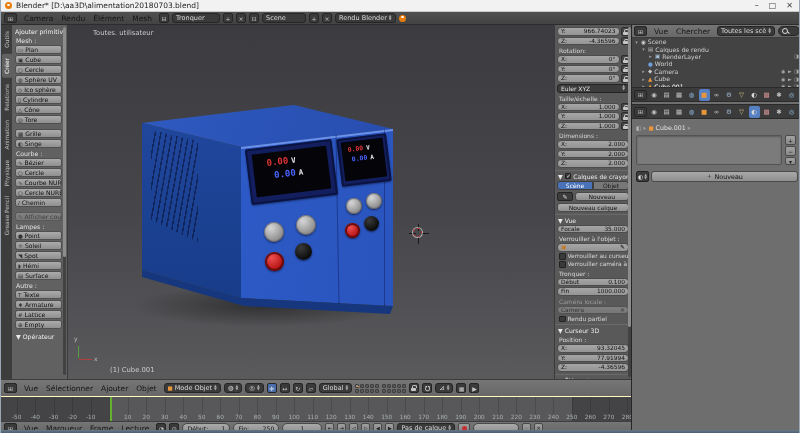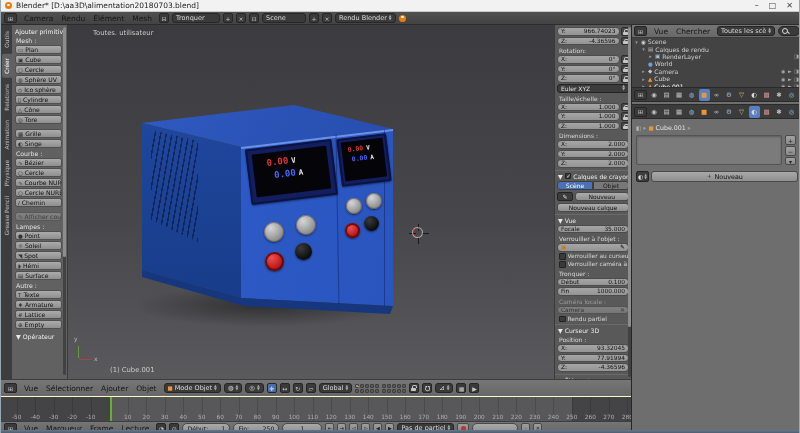--- a/index.html
+++ b/index.html
@@ -728,21 +728,21 @@
       <span class="hfld" style="width:40px;justify-content:center;">
         <span>1</span>
         </span>
       <span class="pbtn">⇤</span>
       <span class="pbtn">⇥</span>
       <span class="pbtn">◁</span>
       <span class="pbtn">▷</span>
       <span class="pbtn">◀</span>
       <span class="pbtn">▶</span>
       <span class="dd">
-        <span>Pas de partiel</span>
+        <span>Pas de calque</span>
           <span class="ud"></span>
         </span>
       <span class="pbtn" style="width:12px;">
           <span class="recdot"></span>
         </span>
       <span class="hfld" style="width:46px;">
           <span>&nbsp;</span>
         </span>
       <span class="pbtn">◦</span>
       <span class="pbtn">✕</span>

